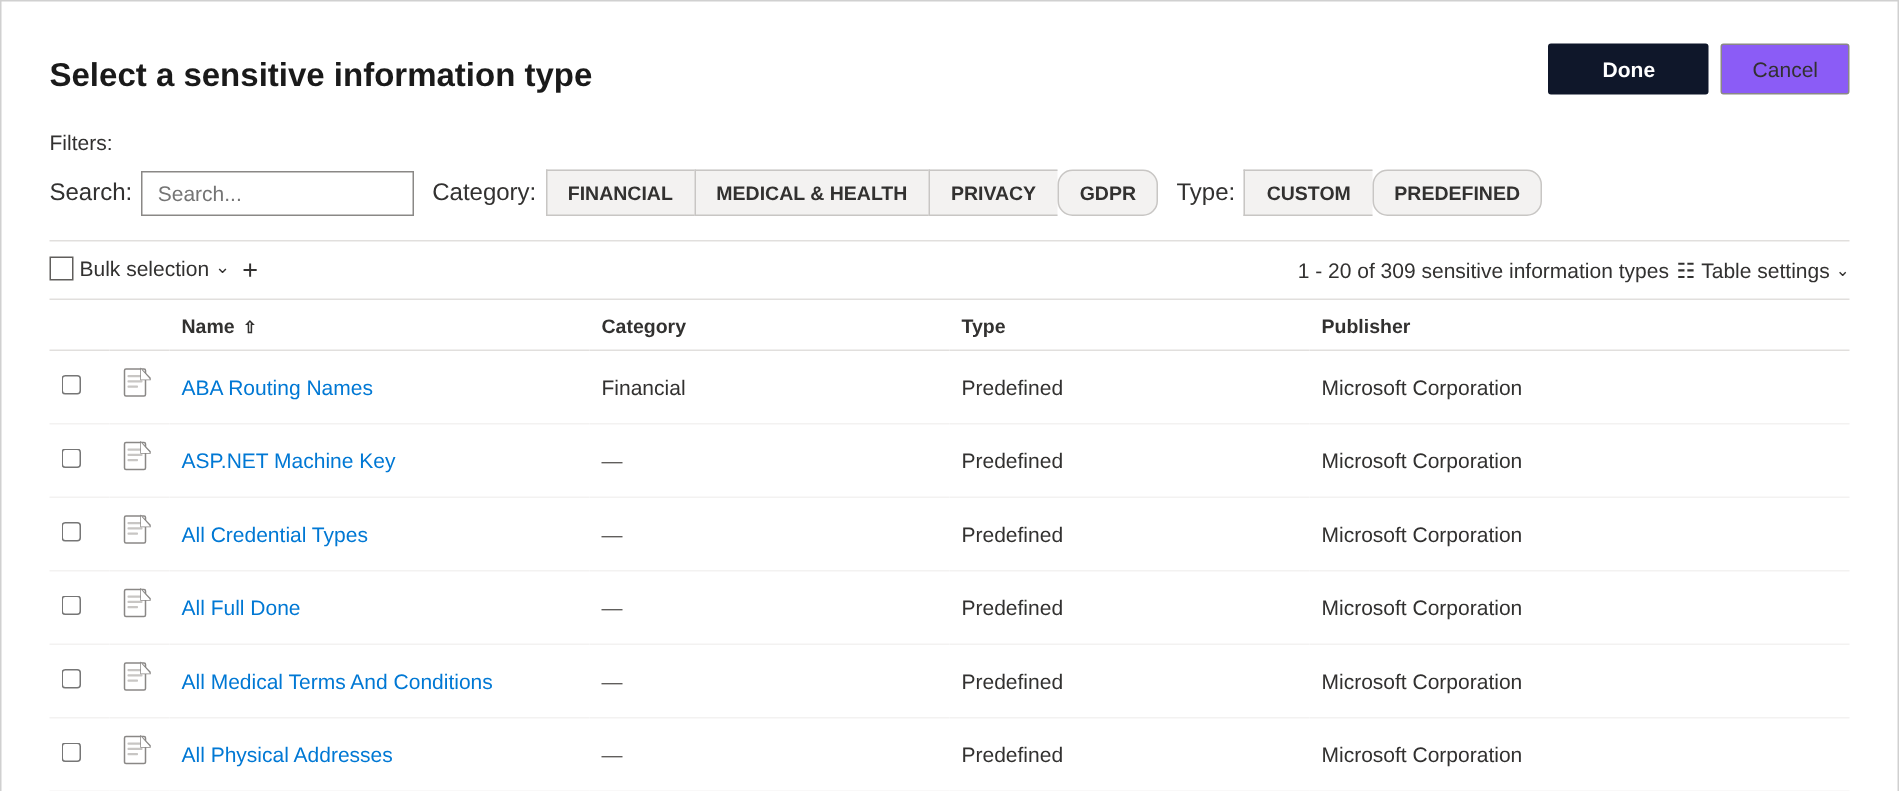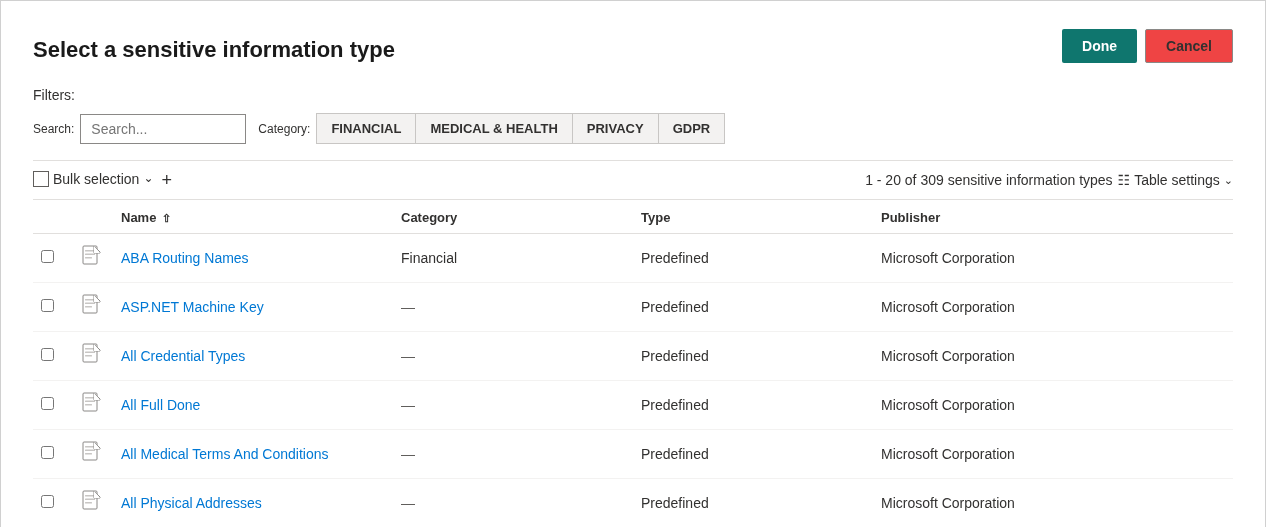--- a/index.html
+++ b/index.html
@@ -26,36 +26,36 @@
     .dialog-title {
       font-size: 22px;
       font-weight: 700;
       color: #1a1a1a;
     }
     .header-buttons {
       display: flex;
       gap: 8px;
     }
     .btn-done {
-      background: #0f766e;
+      background: #0f172a;
       color: #fff;
       border: none;
-      padding: 8px 20px;
+      padding: 8px 36px;
       font-size: 14px;
       font-weight: 600;
       cursor: pointer;
       border-radius: 2px;
     }
     .btn-cancel {
-      background: #ef4444;
+      background: #8b5cf6;
       color: #323130;
       border: 1px solid #8a8886;
       padding: 8px 20px;
       font-size: 14px;
-      font-weight: 700;
+      font-weight: 400;
       cursor: pointer;
       border-radius: 2px;
     }
     .filters-label {
       font-size: 14px;
       color: #323130;
       margin-bottom: 10px;
     }
     .filters-row {
       display: flex;
@@ -63,48 +63,49 @@
       gap: 12px;
       margin-bottom: 16px;
       flex-wrap: wrap;
     }
     .filter-group {
       display: flex;
       align-items: center;
       gap: 6px;
     }
     .filter-label {
-      font-size: 12px;
+      font-size: 16px;
       color: #323130;
       white-space: nowrap;
     }
     .search-input {
       border: 1px solid #8a8886;
       padding: 6px 10px;
       font-size: 14px;
-      width: 166px;
+      width: 182px;
       outline: none;
       color: #605e5c;
     }
     .filter-buttons {
       display: flex;
       gap: 0;
     }
     .filter-btn {
       background: #f3f2f1;
       border: 1px solid #c8c6c4;
       padding: 7px 14px;
       font-size: 13px;
       font-weight: 700;
       cursor: pointer;
       color: #323130;
       border-right: none;
     }
     .filter-btn:last-child {
       border-right: 1px solid #c8c6c4;
+      border-radius: 10px;
     }
     .divider {
       border: none;
       border-top: 1px solid #e1dfdd;
       margin-bottom: 0;
     }
     .toolbar-row {
       display: flex;
       align-items: center;
       justify-content: space-between;
@@ -243,20 +244,27 @@
       <span class="filter-label">Search:</span>
       <input class="search-input" type="text" placeholder="Search..." style="">
     </div>
     <div class="filter-group">
       <span class="filter-label">Category:</span>
       <div class="filter-buttons">
         <button class="filter-btn">FINANCIAL</button>
         <button class="filter-btn">MEDICAL &amp; HEALTH</button>
         <button class="filter-btn">PRIVACY</button>
         <button class="filter-btn">GDPR</button>
+      </div>
+    </div>
+    <div class="filter-group">
+      <span class="filter-label">Type:</span>
+      <div class="filter-buttons">
+        <button class="filter-btn">CUSTOM</button>
+        <button class="filter-btn">PREDEFINED</button>
       </div>
     </div>
   </div>
 
   <hr class="divider">
 
   <div class="toolbar-row">
     <div class="bulk-selection-area">
       <span class="checkbox-bulk"></span>
       <span class="bulk-label">Bulk selection</span>

